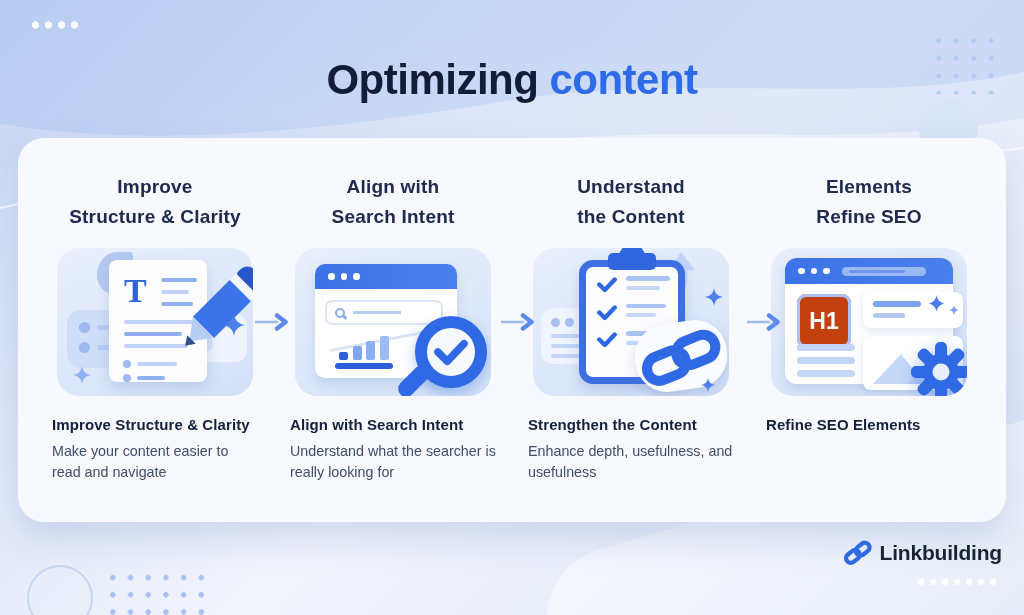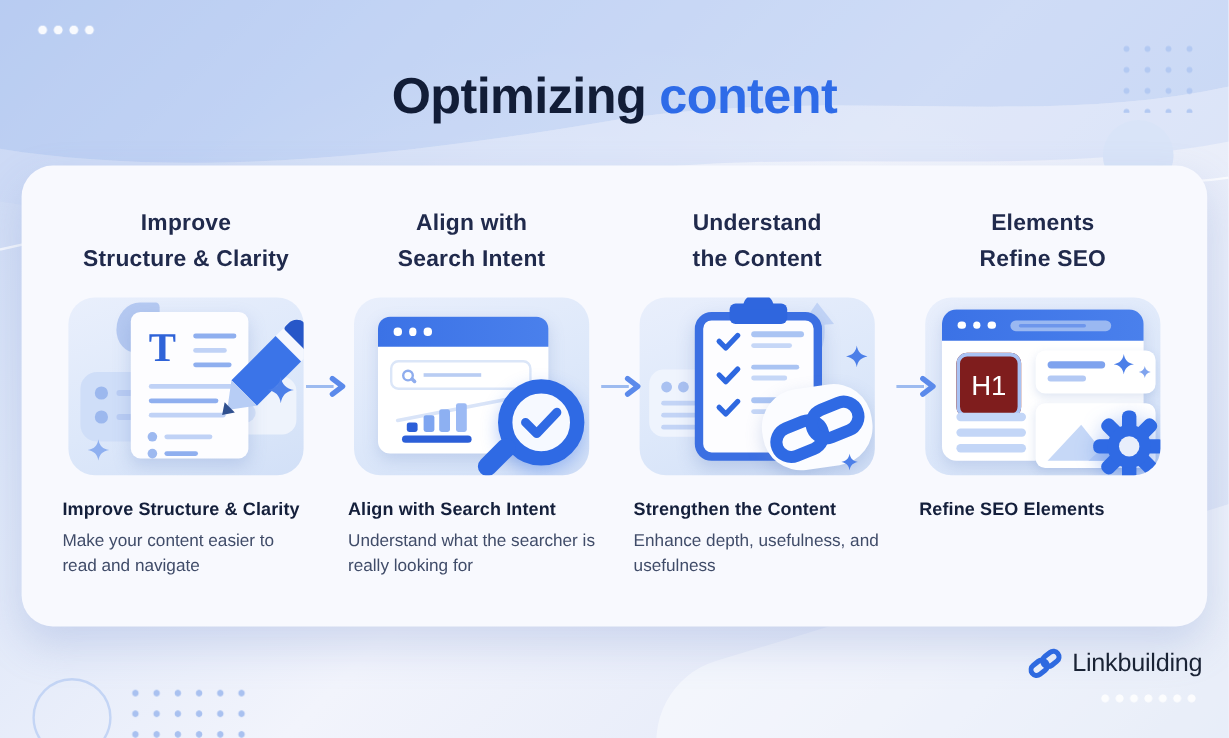--- a/index.html
+++ b/index.html
@@ -162,34 +162,34 @@
   .linkblob { position:absolute; inset:0; background:#fbfcff; border-radius:32px; box-shadow:0 6px 14px rgba(110,140,200,.3); transform:rotate(-8deg); }
   .linksvg { position:absolute; left:2px; top:2px; }
 
   
   .b4 { left:14px; top:10px; width:168px; height:126px; border-radius:12px; }
   .b4 .b-head { height:26px; border-radius:12px 12px 0 0; }
   .url-pill { width:84px; height:9px; background:#9ab8f1; border-radius:5px; margin-left:6px; position:relative; }
   .url-pill::after { content:""; position:absolute; left:7px; top:3px; width:56px; height:3px; background:#6d96ec; border-radius:2px; }
   .h1-badge {
     position:absolute; left:12px; top:36px; width:54px; height:54px;
-    background:#7f1d1d; border-radius:9px; box-shadow:0 0 0 3px #a9c2f3 inset;
+    background:#c2410c; border-radius:9px; box-shadow:0 0 0 3px #a9c2f3 inset;
     display:flex; align-items:center; justify-content:center;
-    color:#fff; font-weight:400; font-size:23px;
+    color:#fff; font-weight:700; font-size:23px;
   }
   .card4a { position:absolute; left:78px; top:34px; width:100px; height:36px; background:#fff; border-radius:8px; box-shadow:0 3px 8px rgba(110,140,200,.22); }
   .card4a .l1 { position:absolute; left:10px; top:9px; width:48px; height:6px; background:#7fa3ee; border-radius:3px; }
   .card4a .l2 { position:absolute; left:10px; top:21px; width:32px; height:5px; background:#b3c9f4; border-radius:3px; }
   .left-lines div { position:absolute; left:12px; width:58px; height:7px; background:#c3d6f7; border-radius:4px; }
   .card4b { position:absolute; left:78px; top:78px; width:100px; height:54px; background:#fff; border-radius:8px; overflow:hidden; box-shadow:0 3px 8px rgba(110,140,200,.22); }
   .gearwrap { position:absolute; right:-6px; bottom:-8px; filter:drop-shadow(0 4px 8px rgba(47,106,228,.35)); }
 
   
   .brand { position:absolute; right:22px; top:539px; display:flex; align-items:center; gap:8px; }
-  .brand-name { font-size:21px; font-weight:400; color:#1a2335; letter-spacing:-.2px; }
+  .brand-name { font-size:21px; font-weight:700; color:#1a2335; letter-spacing:-.2px; }
 </style>
 </head>
 <body>
 
 <div class="stage">
 
   <svg class="waves" width="1024" height="260">
     <path d="M0 0 H1024 V72 C860 108 690 70 500 102 C320 132 150 148 0 124 Z" fill="rgba(164,190,240,0.45)"></path>
     <path d="M0 124 C150 148 320 132 500 102 C690 70 860 108 1024 72 V118 C850 152 660 118 480 148 C300 176 140 190 0 168 Z" fill="rgba(199,215,246,0.42)"></path>
     <path d="M0 208 C210 158 420 214 630 172 C810 138 930 162 1024 148" stroke="rgba(255,255,255,0.75)" stroke-width="2" fill="none"></path>

